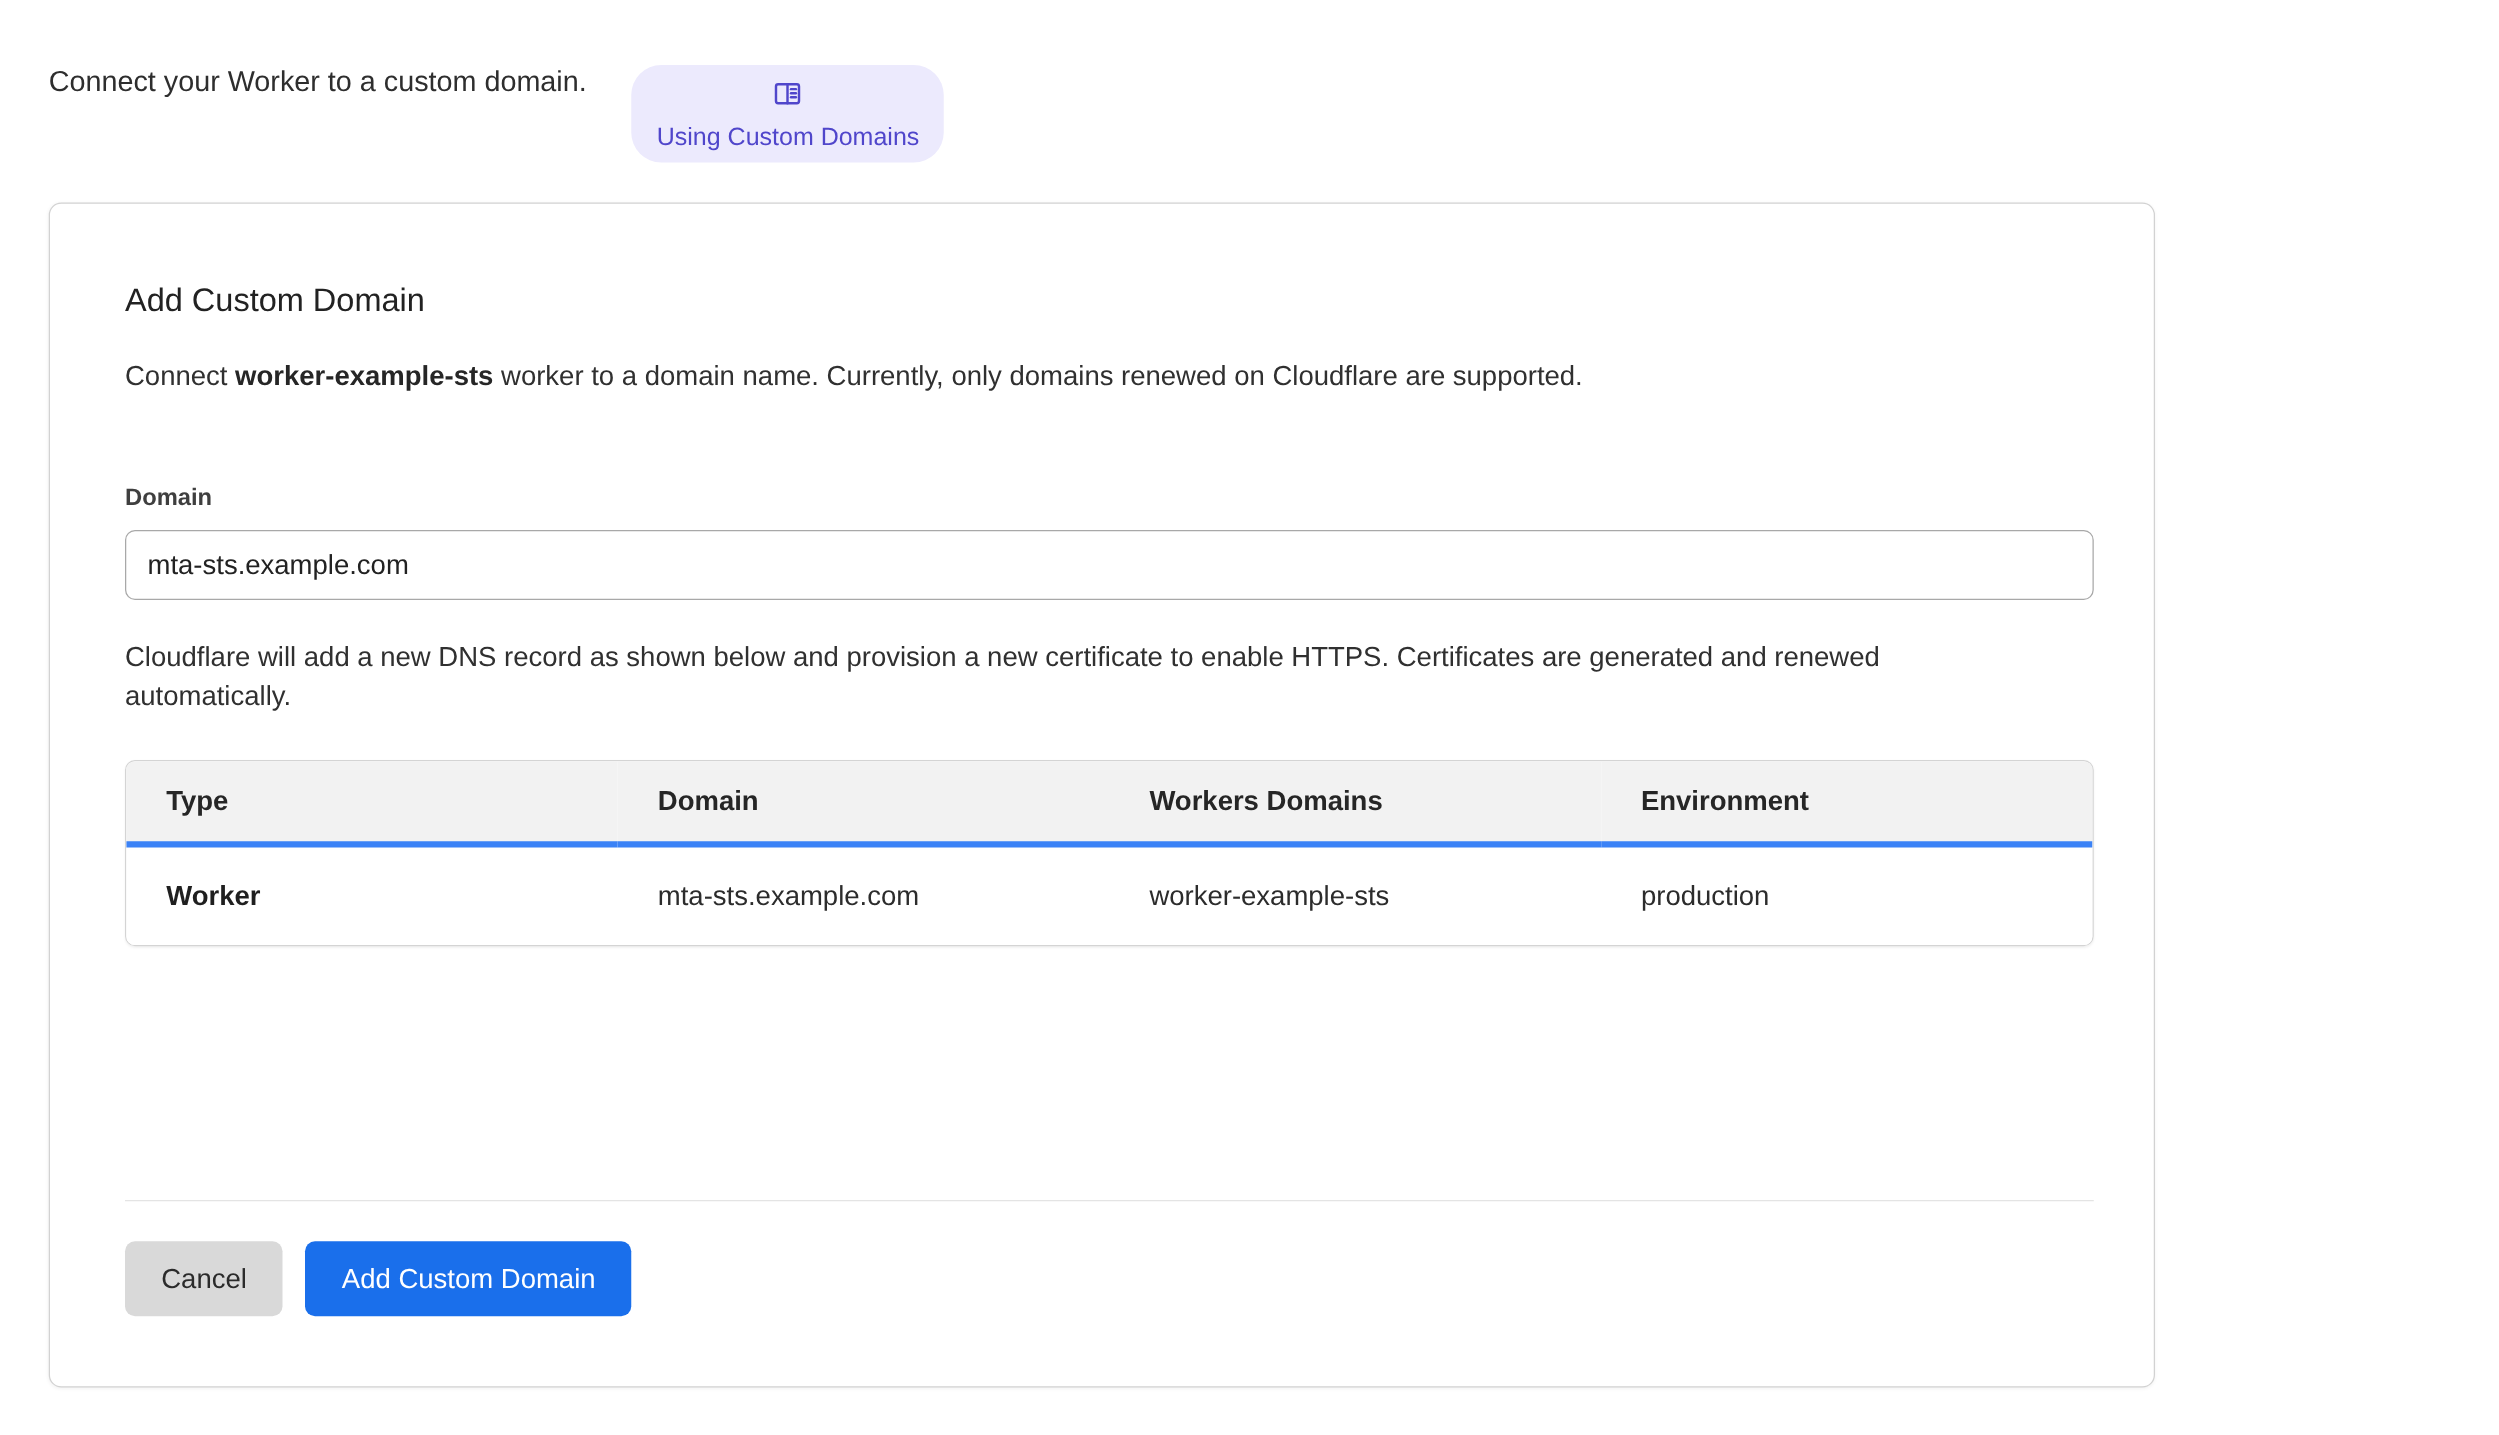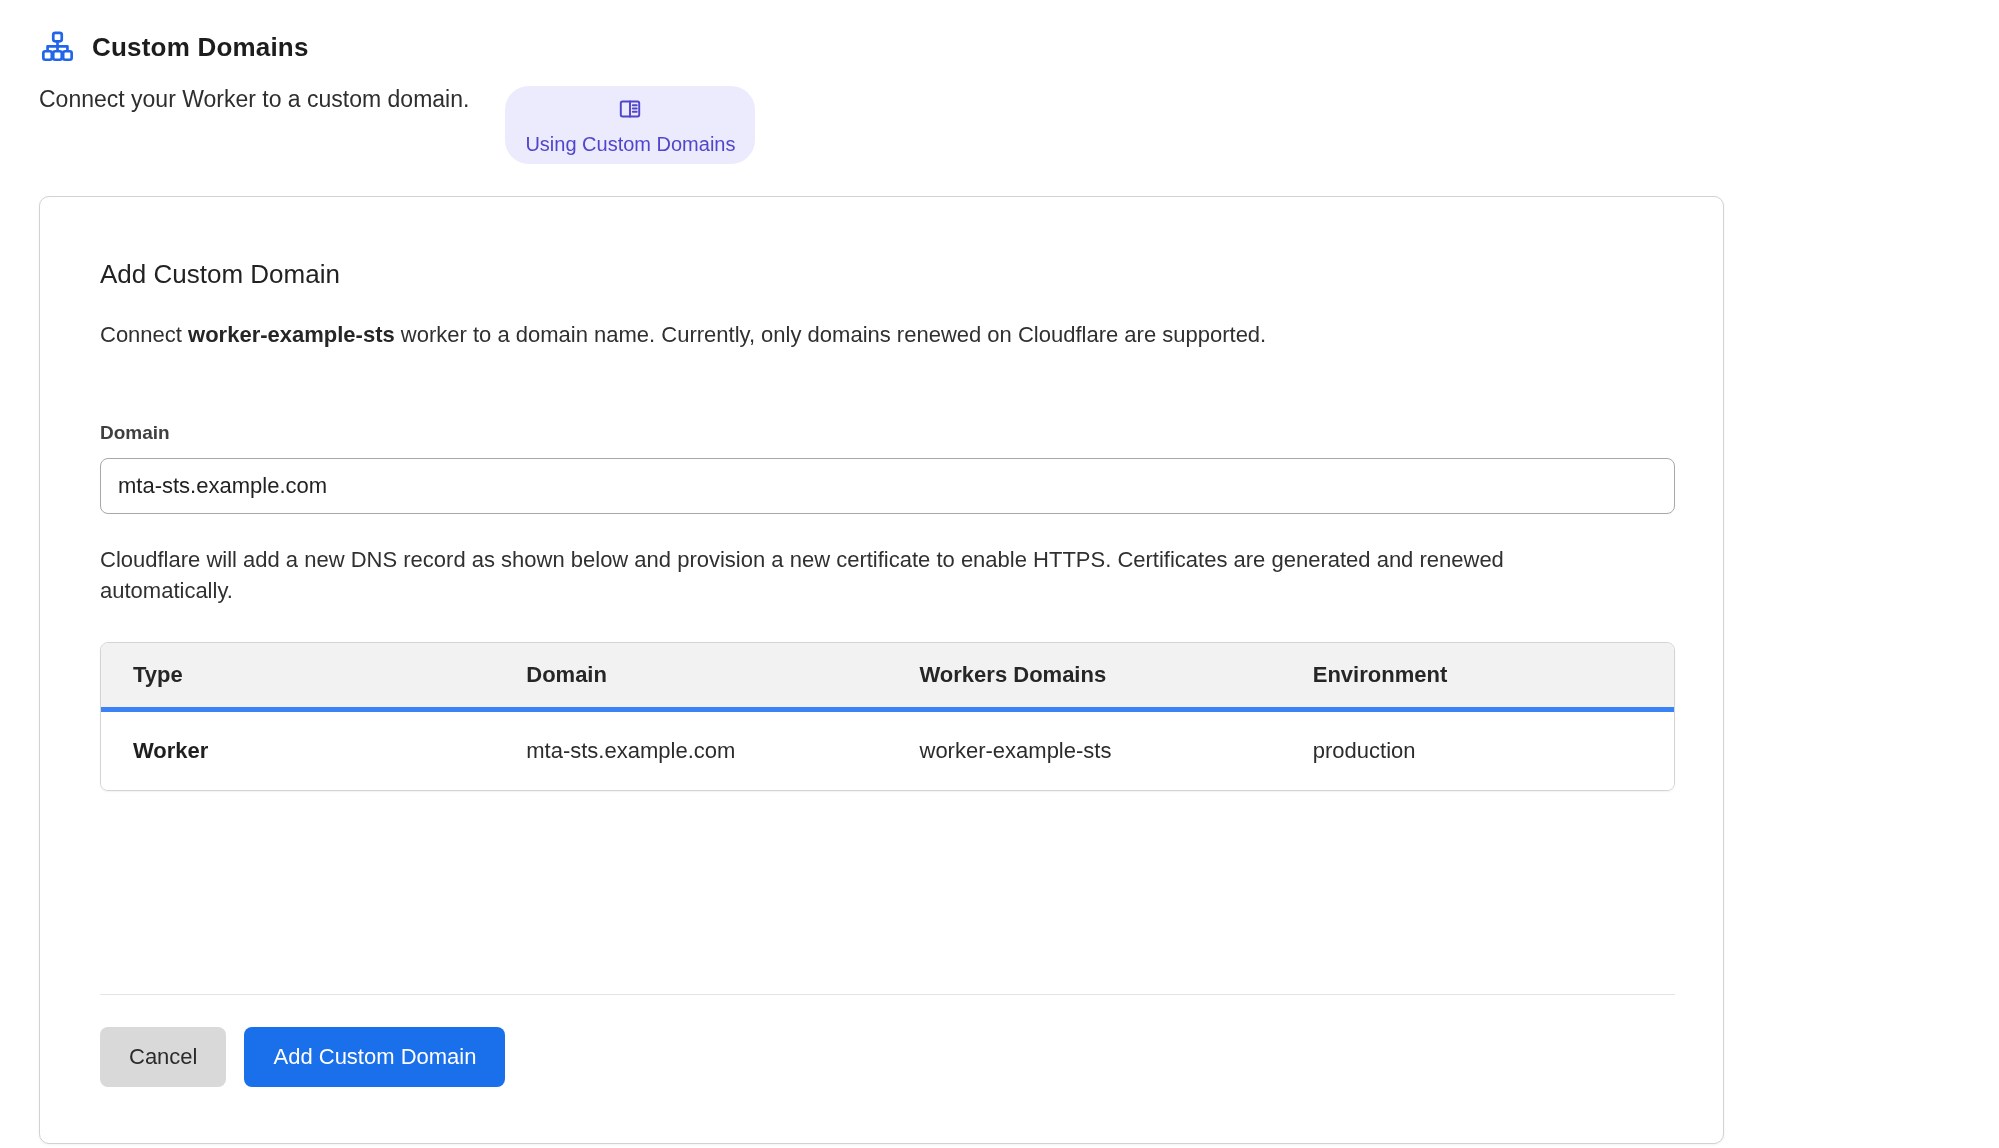--- a/index.html
+++ b/index.html
@@ -135,34 +135,20 @@
     line-height: 60px;
   }
   .btn-cancel { background: var(--cancel-bg, #d9d9d9); color: #2b2b2b; }
   .btn-primary { background: var(--accent-blue, #1a6feb); color: #ffffff; }
 </style>
 </head>
 <body>
 
 <div class="page">
 
-  <div class="title-row">
-    <span>
-      <svg width="37" height="34" viewBox="0 0 24 24" fill="none" stroke="#2166e8" stroke-width="1.9" stroke-linecap="round" stroke-linejoin="round">
-        <rect x="9" y="2" width="6" height="6" rx="1.4"></rect>
-        <path d="M12 8v3.5"></path>
-        <path d="M5 14v-2.5h14V14"></path>
-        <path d="M12 11.5V14"></path>
-        <rect x="2" y="15" width="6" height="6" rx="1.4"></rect>
-        <rect x="9" y="15" width="6" height="6" rx="1.4"></rect>
-        <rect x="16" y="15" width="6" height="6" rx="1.4"></rect>
-      </svg>
-    </span>
-    <h1 class="page-title">Custom Domains</h1>
-  </div>
 
   <div class="subtitle-row">
     <span class="page-subtitle">Connect your Worker to a custom domain.</span>
     <button class="docs-badge">
       <span>
         <svg width="26" height="26" viewBox="0 0 24 24" fill="none" stroke="#5046cb" stroke-width="1.8" stroke-linecap="round" stroke-linejoin="round">
           <rect x="3.5" y="5" width="17" height="14" rx="1.6"></rect>
           <path d="M12 5v14"></path>
           <path d="M14.6 8.6h3.6"></path>
           <path d="M14.6 11.6h3.6"></path>

